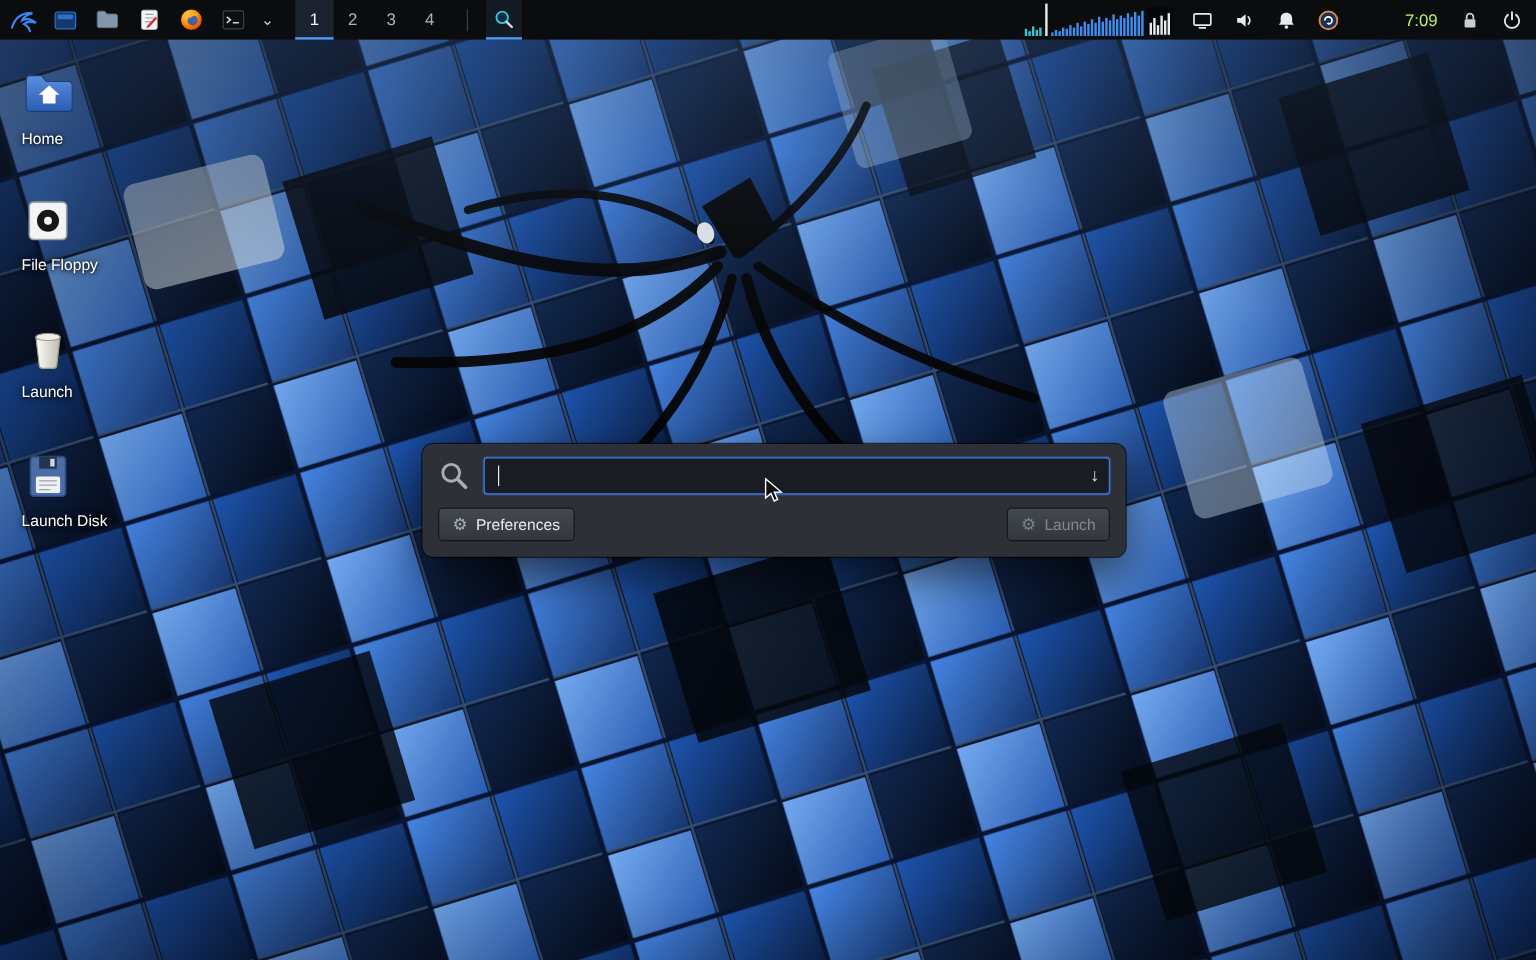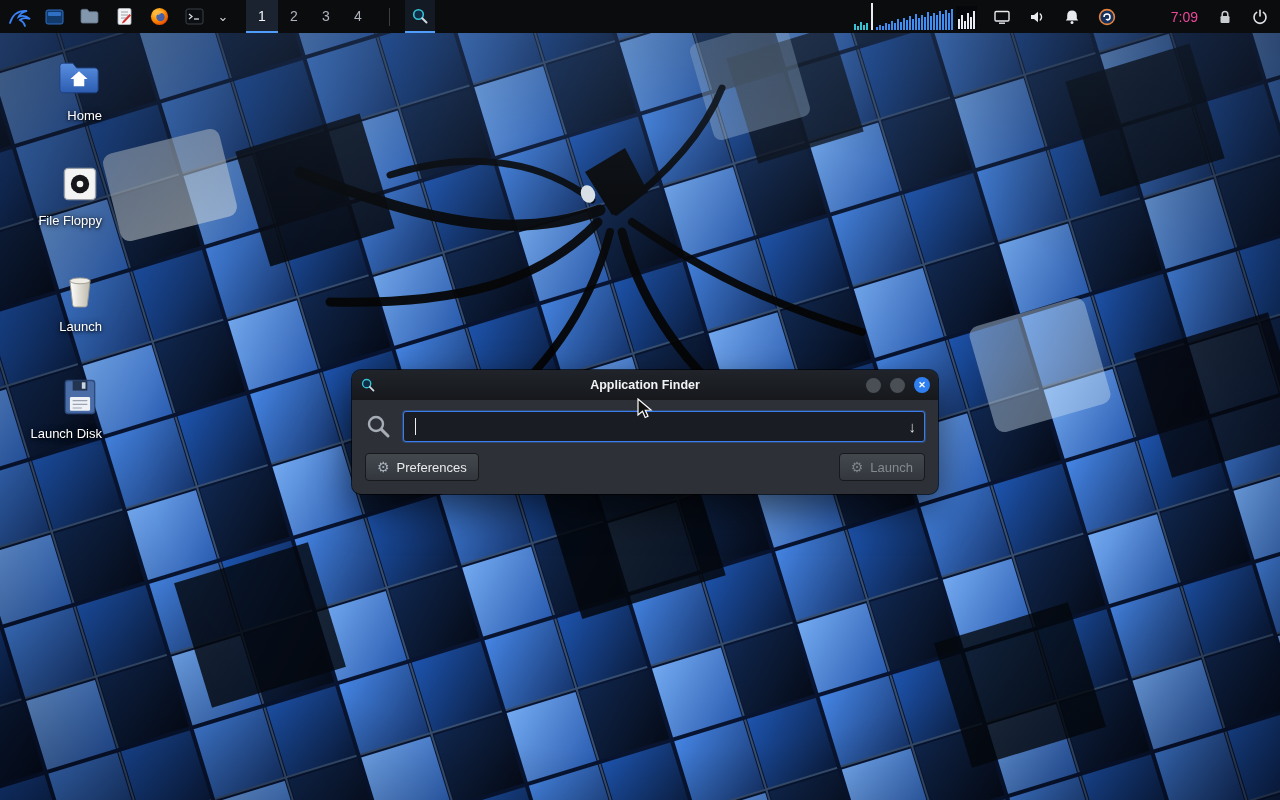--- a/index.html
+++ b/index.html
@@ -28,26 +28,26 @@
     width:30px; height:33px; display:flex; align-items:center; justify-content:center;
     background:#141a23; border-bottom:2px solid #4f9cf9;
   }
   .panel-right { margin-left:auto; display:flex; align-items:center; gap:15px; height:100%; padding-right:4px; }
   .graphs { display:flex; align-items:flex-end; height:27px; gap:3px; }
   .ggroup { display:flex; align-items:flex-end; gap:1px; height:100%; }
   .gdiv { width:2px; height:27px; background:#e8ecf1; }
   .gmem { background:#05070a; padding:1px 2px; display:flex; align-items:flex-end; gap:1px; height:24px; }
   .gbar { width:2px; background:#3f8cf3; }
   .tray-icon { width:20px; height:20px; display:flex; align-items:center; justify-content:center; }
-  .clock { color:#ec4899; font-size:14px; padding:0 2px;margin-left:37px; }
+  .clock { color:#bef264; font-size:14px; padding:0 2px;margin-left:37px; }
 
   
   .desktop-icon {
     position:absolute; left:18px; width:84px; z-index:2;
-    display:flex; flex-direction:column; align-items:flex-end; gap:7px; cursor:default;
+    display:flex; flex-direction:column; align-items:flex-start; gap:7px; cursor:default;
   }
   .di-label { color:#fff; font-size:13px; text-shadow:0 1px 3px rgba(0,0,0,.95), 0 0 6px rgba(0,0,0,.6); white-space:nowrap; }
 
   
   .finder {
     position:absolute; left:352px; top:370px; width:586px; z-index:20;
     background:#2d3137; border-radius:9px; overflow:hidden;
     box-shadow:0 16px 38px rgba(0,0,0,.6), 0 0 0 1px rgba(0,0,0,.65);
   }
   .titlebar {
@@ -354,34 +354,20 @@
     <rect x="8" y="6" width="32" height="36" rx="3" fill="#4a6da8" stroke="#2c4a7c" stroke-width="1.5"></rect>
     <rect x="16" y="6" width="16" height="11" fill="#22344f"></rect>
     <rect x="26" y="8" width="4" height="7" fill="#c9d4e4"></rect>
     <rect x="13" y="24" width="22" height="15" rx="1.5" fill="#eef1f5"></rect>
     <path d="M16 28 h16 M16 32 h16 M16 36 h10" stroke="#9aa4b2" stroke-width="1.2"></path>
   </svg>
   <div class="di-label">Launch Disk</div>
 </div>
 
 <div class="finder">
-  <div class="titlebar">
-    <svg width="16" height="16" viewBox="0 0 18 18">
-      <circle cx="7.5" cy="7.5" r="4.6" fill="#0e2c44" stroke="#35c3d6" stroke-width="1.6"></circle>
-      <line x1="11" y1="11" x2="15.2" y2="15.2" stroke="#cfd6dd" stroke-width="2" stroke-linecap="round"></line>
-    </svg>
-    <div class="tb-title">Application Finder</div>
-    <div class="tb-buttons">
-      <button class="tb-btn"></button>
-      <button class="tb-btn"></button>
-      <button class="tb-btn close">
-          <span>✕</span>
-        </button>
-    </div>
-  </div>
   <div class="fbody">
     <div class="search-row">
       <svg width="27" height="27" viewBox="0 0 27 27">
         <circle cx="11" cy="11" r="7" fill="none" stroke="#a7adb5" stroke-width="2.4"></circle>
         <line x1="16.4" y1="16.4" x2="23" y2="23" stroke="#a7adb5" stroke-width="3" stroke-linecap="round"></line>
       </svg>
       <div class="entry">
         <div class="caret"></div>
         <input type="text" aria-label="search" value="" style="">
         <span class="entry-arrow">↓</span>

